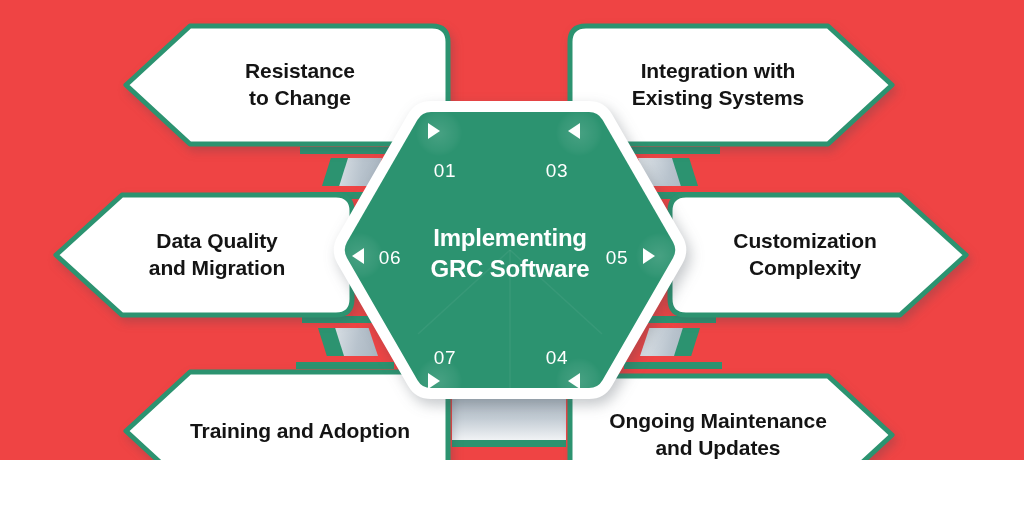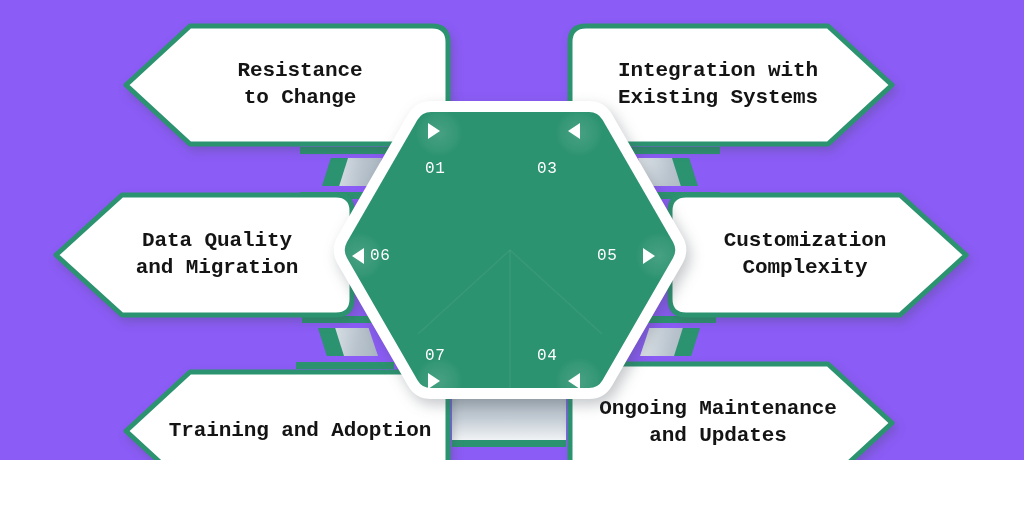--- a/index.html
+++ b/index.html
@@ -8,23 +8,22 @@
     padding: 0;
     background: #ffffff;
   }
   body {
     font-family: "Liberation Sans", "DejaVu Sans", sans-serif;
   }
   #stage {
     position: relative;
     width: 1024px;
     height: 460px;
-    background: #8b5cf6;
+    background: #ef4444;
     overflow: hidden;
-    font-family: Liberation Mono, monospace;
   }
 
   
   .conn {
     position: absolute;
     z-index: 1;
   }
   
   .conn-vert .plate {
     position: absolute;
@@ -101,25 +100,25 @@
     width: 354px;
     height: 312px;
     filter: drop-shadow(4px 6px 7px rgba(60,70,80,0.30));
   }
   #hex-wrap svg { display: block; width: 100%; height: 100%; }
 
   .hex-label {
     position: absolute;
     z-index: 7;
     color: #ffffff;
-    font-size: 16px;
+    font-size: 19px;
     font-weight: 400;
     letter-spacing: 0.6px;
     line-height: 1;
-    text-align: left;
+    text-align: center;
     width: 40px;
   }
   .hex-arrow {
     position: absolute;
     z-index: 7;
     width: 0; height: 0;
   }
   .hex-arrow.r {
     border-top: 8px solid transparent;
     border-bottom: 8px solid transparent;
@@ -238,21 +237,21 @@
   <div class="callout right" style="left:666px; top:191px; width:306px; height:128px;">
     <div class="shell">
       <svg viewBox="0 0 306 128" preserveAspectRatio="none" aria-hidden="true">
         <path d="M 234 4 L 20 4 Q 4 4 4 20 L 4 108 Q 4 124 20 124 L 234 124 L 300 64 Z" fill="#ffffff" stroke="#2c9370" stroke-width="5" stroke-linejoin="round"></path>
       </svg>
     </div>
     <div class="txt">Customization
 Complexity</div>
   </div>
 
-  <div class="callout right" style="left:566px; top:360px; width:332px; height:126px;">
+  <div class="callout right" style="left:566px; top:372px; width:332px; height:126px;">
     <div class="shell">
       <svg viewBox="0 0 332 126" preserveAspectRatio="none" aria-hidden="true">
         <path d="M 262 4 L 20 4 Q 4 4 4 20 L 4 106 Q 4 122 20 122 L 262 122 L 326 63 Z" fill="#ffffff" stroke="#2c9370" stroke-width="5" stroke-linejoin="round"></path>
       </svg>
     </div>
     <div class="txt">Ongoing Maintenance
 and Updates</div>
   </div>
 
   <div id="hex-wrap">
@@ -288,14 +287,16 @@
   <div class="hex-label" style="left:425px; top:348px;">07</div>
   <div class="hex-label" style="left:537px; top:348px;">04</div>
 
   <div class="hex-arrow r" style="left:428px; top:123px;"></div>
   <div class="hex-arrow l" style="left:568px; top:123px;"></div>
   <div class="hex-arrow l" style="left:352px; top:248px;"></div>
   <div class="hex-arrow r" style="left:643px; top:248px;"></div>
   <div class="hex-arrow r" style="left:428px; top:373px;"></div>
   <div class="hex-arrow l" style="left:568px; top:373px;"></div>
 
+  <div id="hex-title">Implementing
+GRC Software</div>
 
 </div>
 
 </body></html>

